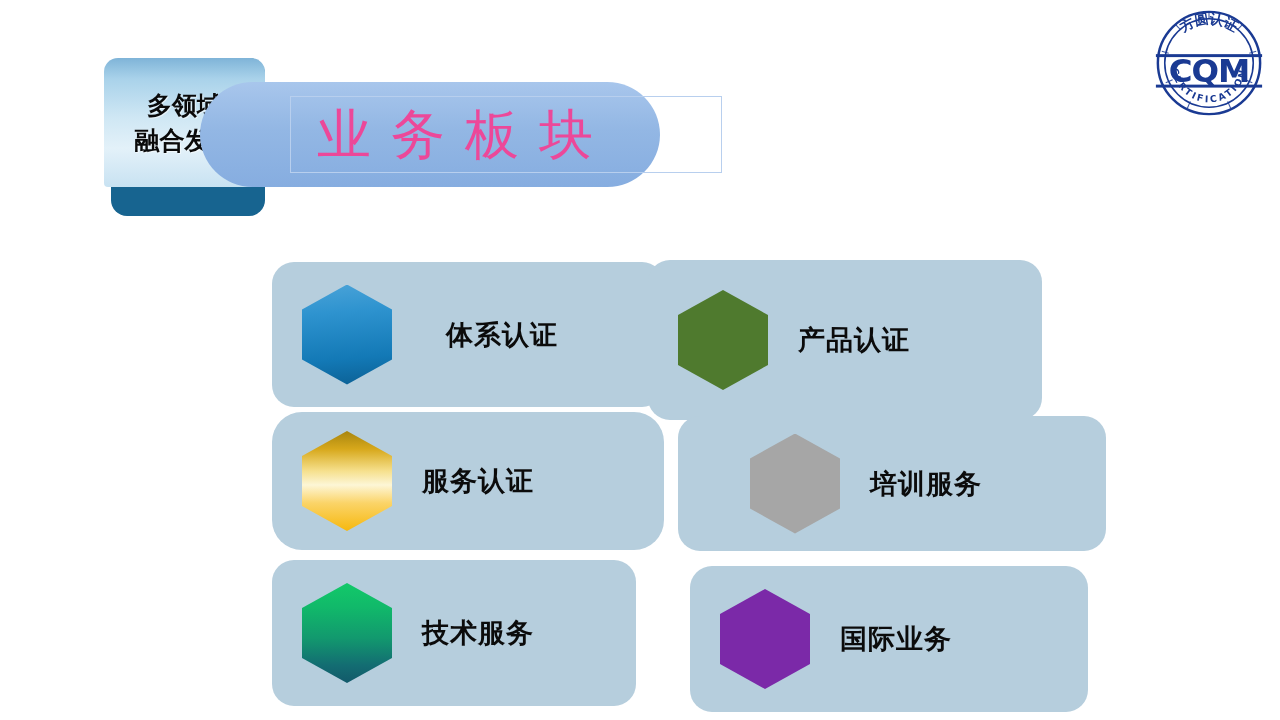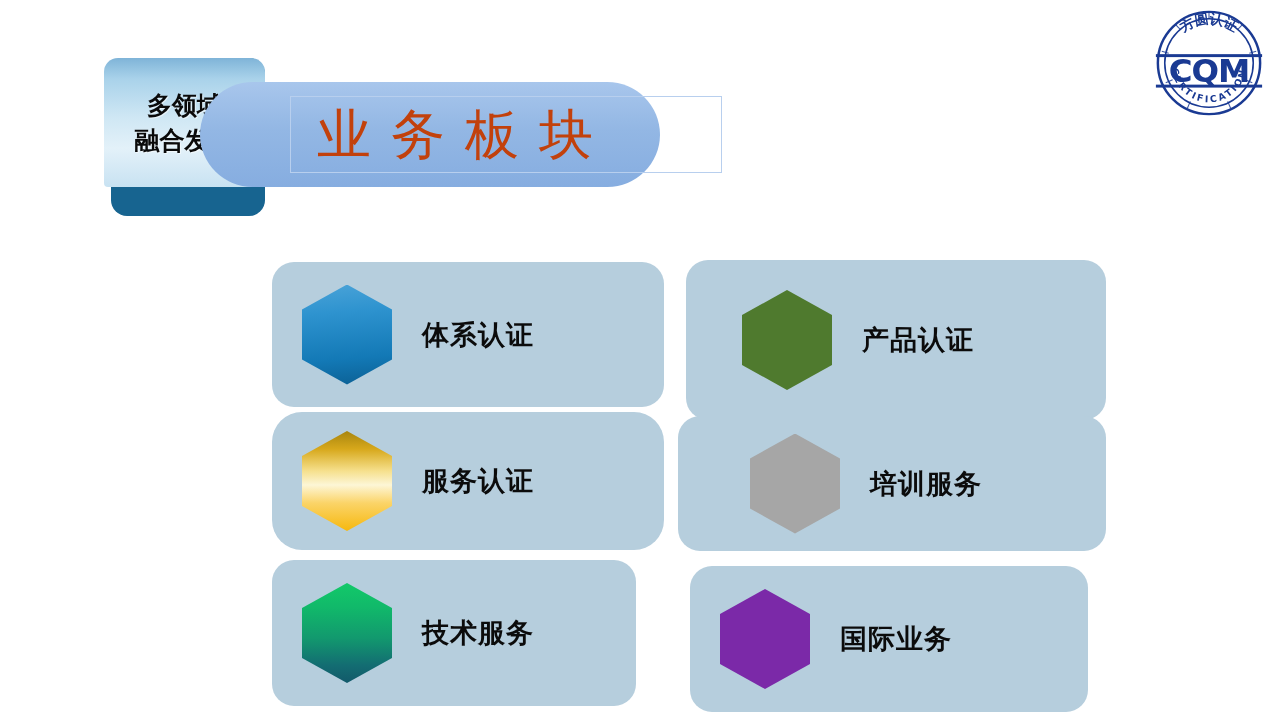--- a/index.html
+++ b/index.html
@@ -85,21 +85,21 @@
   .title-text {
     position: absolute;
     left: 290px;
     top: 95px;
     width: 330px;
     height: 80px;
     display: flex;
     align-items: center;
     justify-content: center;
     font-size: 54px;
-    color: #c2410c;
+    color: #ec4899;
     letter-spacing: 20px;
     text-indent: 20px;
     white-space: nowrap;
   }
 
   
   #logo {
     position: absolute;
     right: 12px;
     top: 4px;
@@ -134,25 +134,25 @@
   .card-label {
     margin-left: 30px;
     font-size: 27px;
     font-weight: bold;
     color: #0b0b0b;
     letter-spacing: 1px;
     white-space: nowrap;
   }
 
   
-  #card-0 { left: 272px; top: 22px;  width: 392px; height: 145px; }
+  #card-0 { left: 272px; top: 22px;  width: 392px; height: 145px; gap: 24px; }
   #card-2 { left: 272px; top: 172px; width: 392px; height: 138px; border-radius: 30px; }
   #card-4 { left: 272px; top: 320px; width: 364px; height: 146px; }
   
-  #card-1 { left: 686px; top: 20px;  width: 394px; height: 160px; padding-left: 26px; }
+  #card-1 { left: 648px; top: 20px;  width: 394px; height: 160px; }
   #card-3 { left: 678px; top: 176px; width: 386px; height: 135px; padding-left: 42px; }
   #card-5 { left: 690px; top: 326px; width: 398px; height: 146px; }
 
   
   .hex-blue   { background: linear-gradient(175deg, #4aa3d8 0%, #2e93cf 28%, #1379b6 72%, #0b5f93 100%); }
   .hex-olive  { background: #4f7a2e; }
   .hex-gold   { background: linear-gradient(180deg, #a8850f 0%, #d7a81b 18%, #f6e08d 40%, #fdf6d6 54%, #fbd468 72%, #f6b80f 100%); }
   .hex-gray   { background: #a6a6a6; }
   .hex-green  { background: linear-gradient(180deg, #12c969 0%, #11b96a 24%, #12996e 55%, #136d72 82%, #12596a 100%); }
   .hex-purple { background: #7b29a8; }

